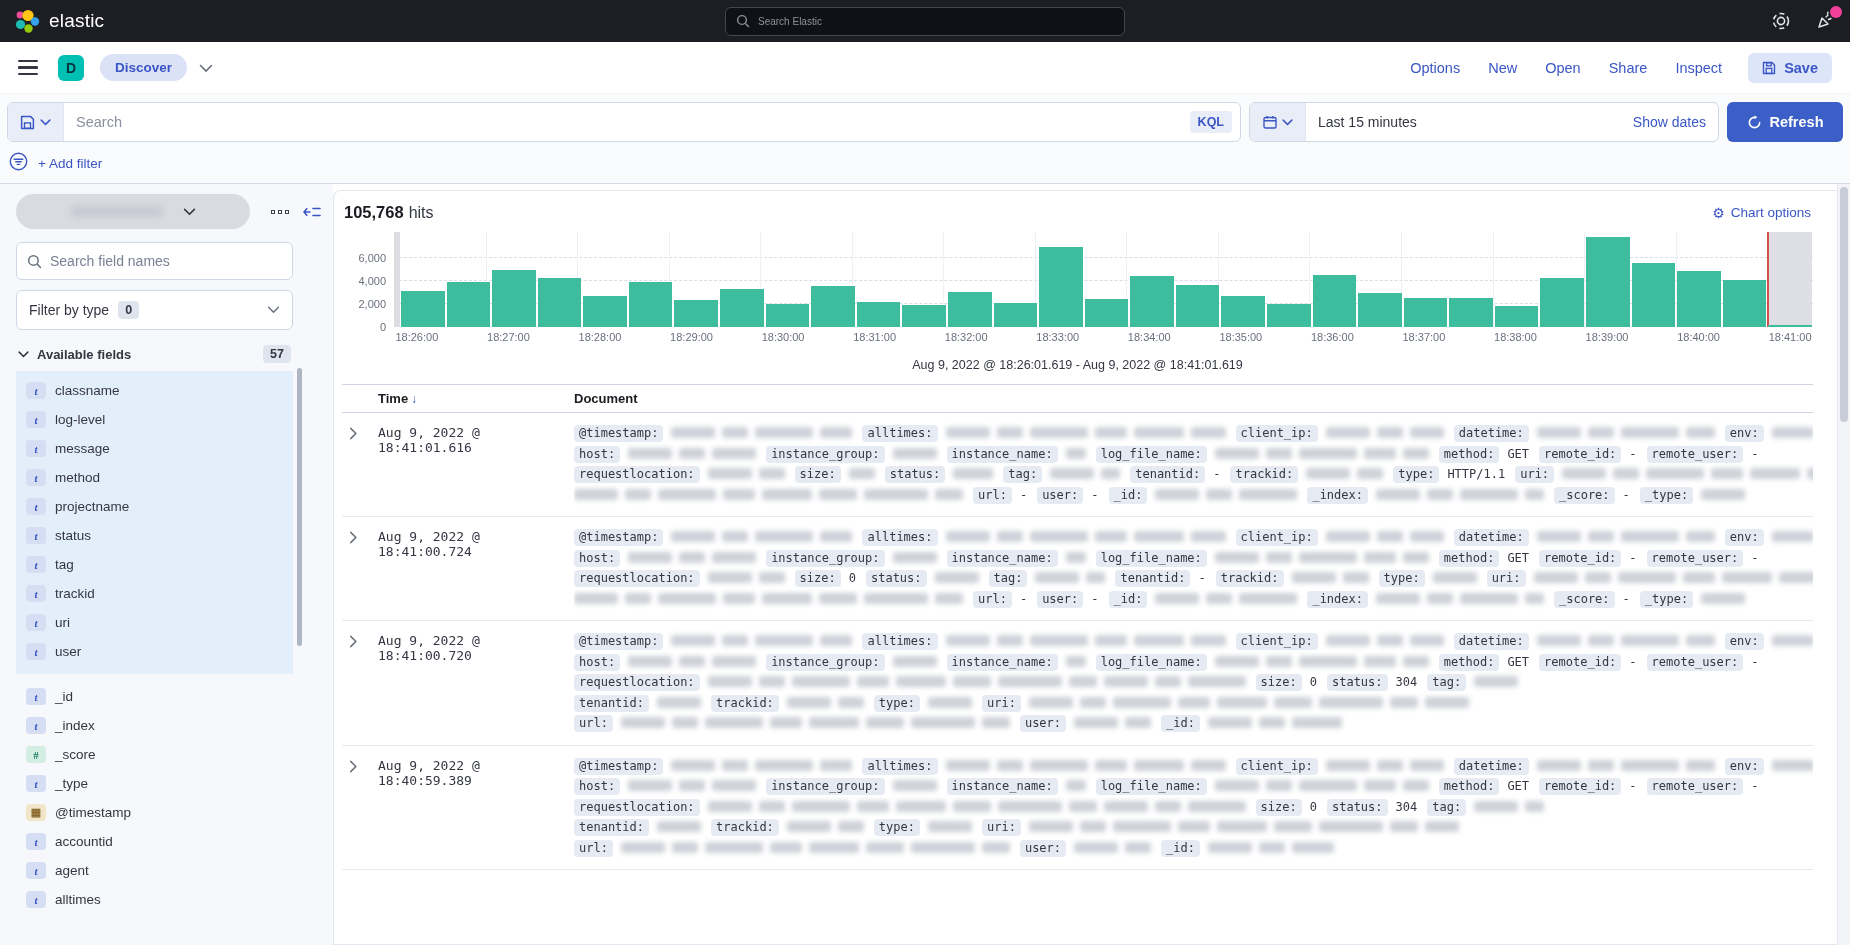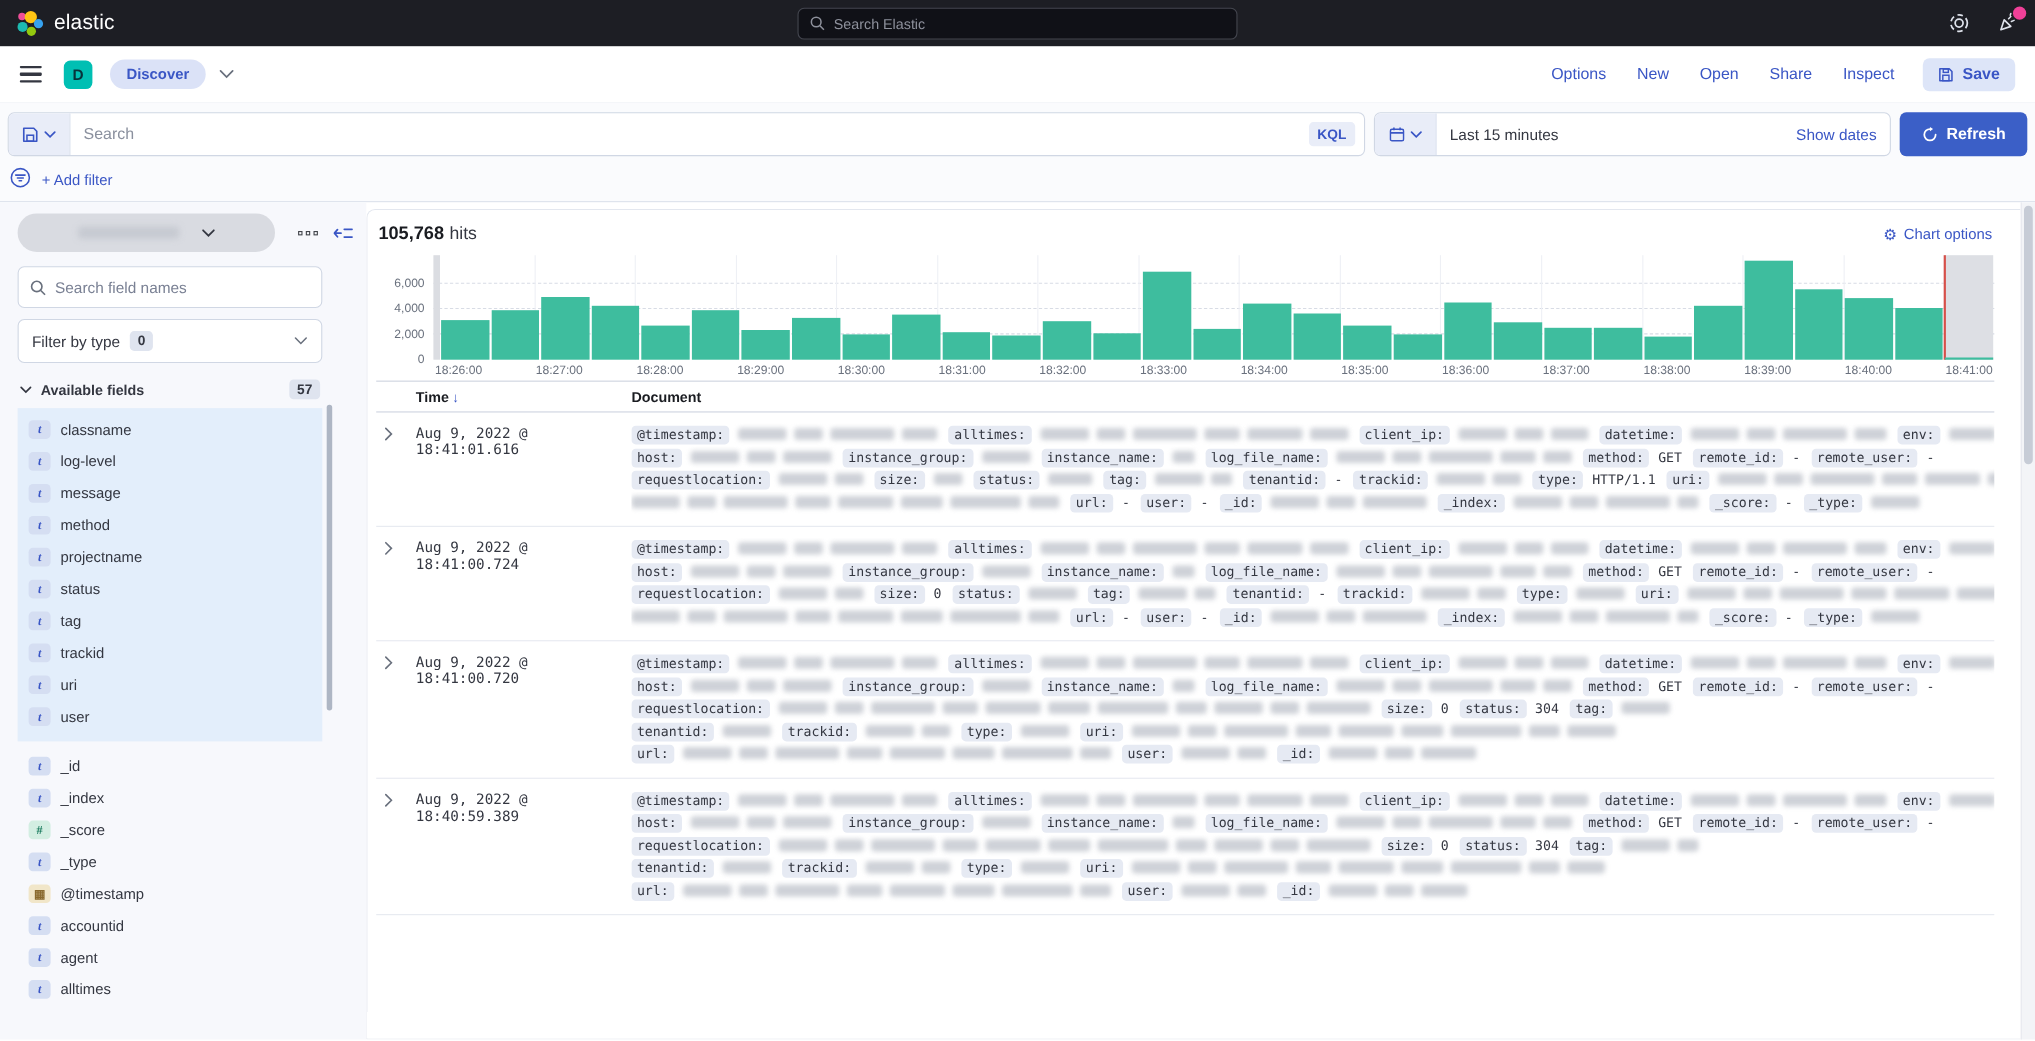--- a/index.html
+++ b/index.html
@@ -7,21 +7,21 @@
     font-family:"Liberation Sans", sans-serif; color:#343741; background:#fff; }
   a { text-decoration:none; cursor:pointer; }
 
   
   .topbar { height:42px; background:#1d1e24; display:flex; align-items:center; padding:0 14px; position:relative; }
   .logo { display:flex; align-items:center; gap:9px; }
   .logo-text { color:#fff; font-size:19px; letter-spacing:.2px; }
   .topbar-search { position:absolute; left:50%; transform:translateX(-50%); width:400px; height:29px;
      background:#101117; border:1px solid #44464f; border-radius:6px; display:flex; align-items:center;
      gap:8px; padding:0 10px; }
-  .topbar-search .ph { color:#8e919c; font-size:13px; }
+  .topbar-search .ph { color:#8e919c; font-size:10px; }
   .topbar-icons { margin-left:auto; display:flex; align-items:center; gap:22px; }
   .tb-icon { position:relative; width:22px; height:22px; display:flex; align-items:center; justify-content:center; cursor:pointer; }
   .pink-dot { position:absolute; top:-4px; right:-6px; width:12px; height:12px; border-radius:50%; background:#f04098; }
 
   
   .navbar { height:52px; background:#fff; display:flex; align-items:center; padding:0 18px; border-bottom:1px solid #f0f2f7; }
   .hamburger { width:20px; display:flex; flex-direction:column; gap:4px; cursor:pointer; margin-right:20px; }
   .hamburger div { height:2.5px; background:#343741; border-radius:1px; }
   .space-badge { width:26px; height:26px; border-radius:6px; background:#00bfb3; color:#07333b; font-weight:bold;
      font-size:14px; display:flex; align-items:center; justify-content:center; margin-right:16px; cursor:pointer; }
@@ -523,20 +523,21 @@
           <span style="left: 46.7742%;">18:33:00</span>
           <span style="left: 53.2258%;">18:34:00</span>
           <span style="left: 59.6774%;">18:35:00</span>
           <span style="left: 66.129%;">18:36:00</span>
           <span style="left: 72.5806%;">18:37:00</span>
           <span style="left: 79.0323%;">18:38:00</span>
           <span style="left: 85.4839%;">18:39:00</span>
           <span style="left: 91.9355%;">18:40:00</span>
           <span style="left: 98.3871%;">18:41:00</span>
         </div>
+      <div class="subtitle">Aug 9, 2022 @ 18:26:01.619 - Aug 9, 2022 @ 18:41:01.619</div>
 
       <div class="table-header">
         <div class="th-time">
           <span>Time</span><span class="sort-arrow">↓</span>
         </div>
         <div>Document</div>
       </div>
       <div id="doc-rows">
           <div class="doc-row">
             <div class="expander"><svg width="11" height="13" viewBox="0 0 9 14">

